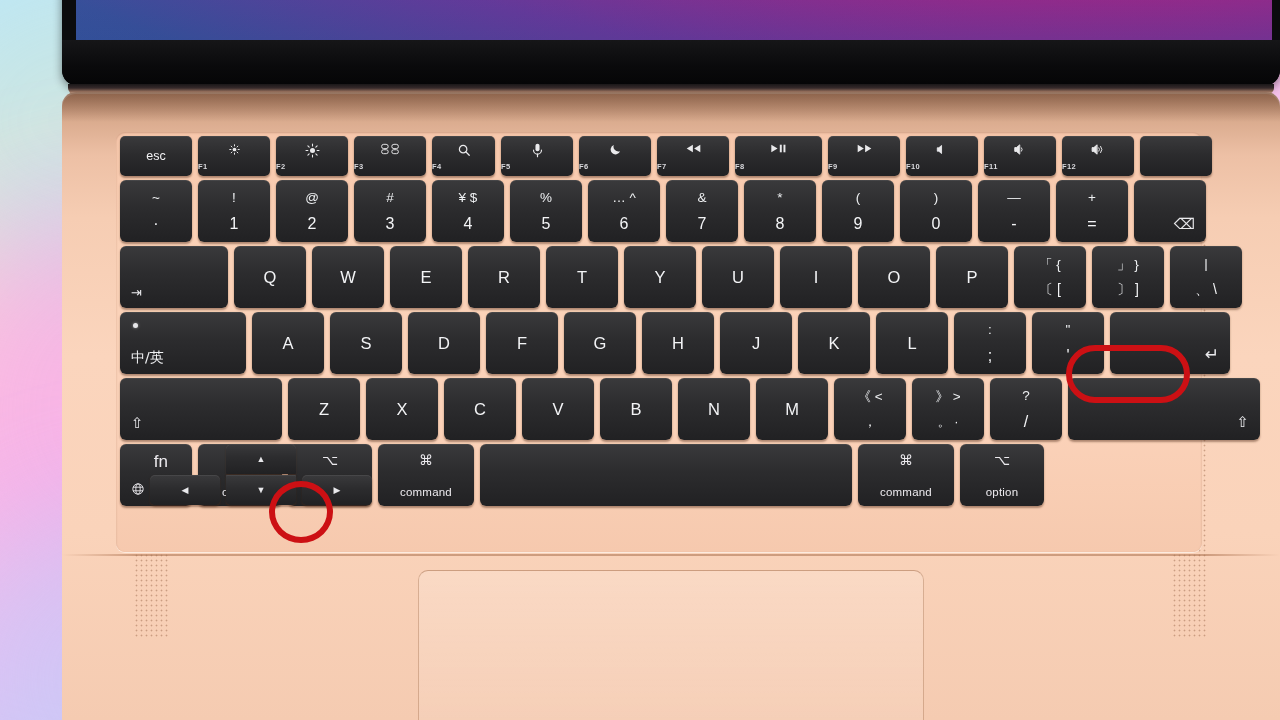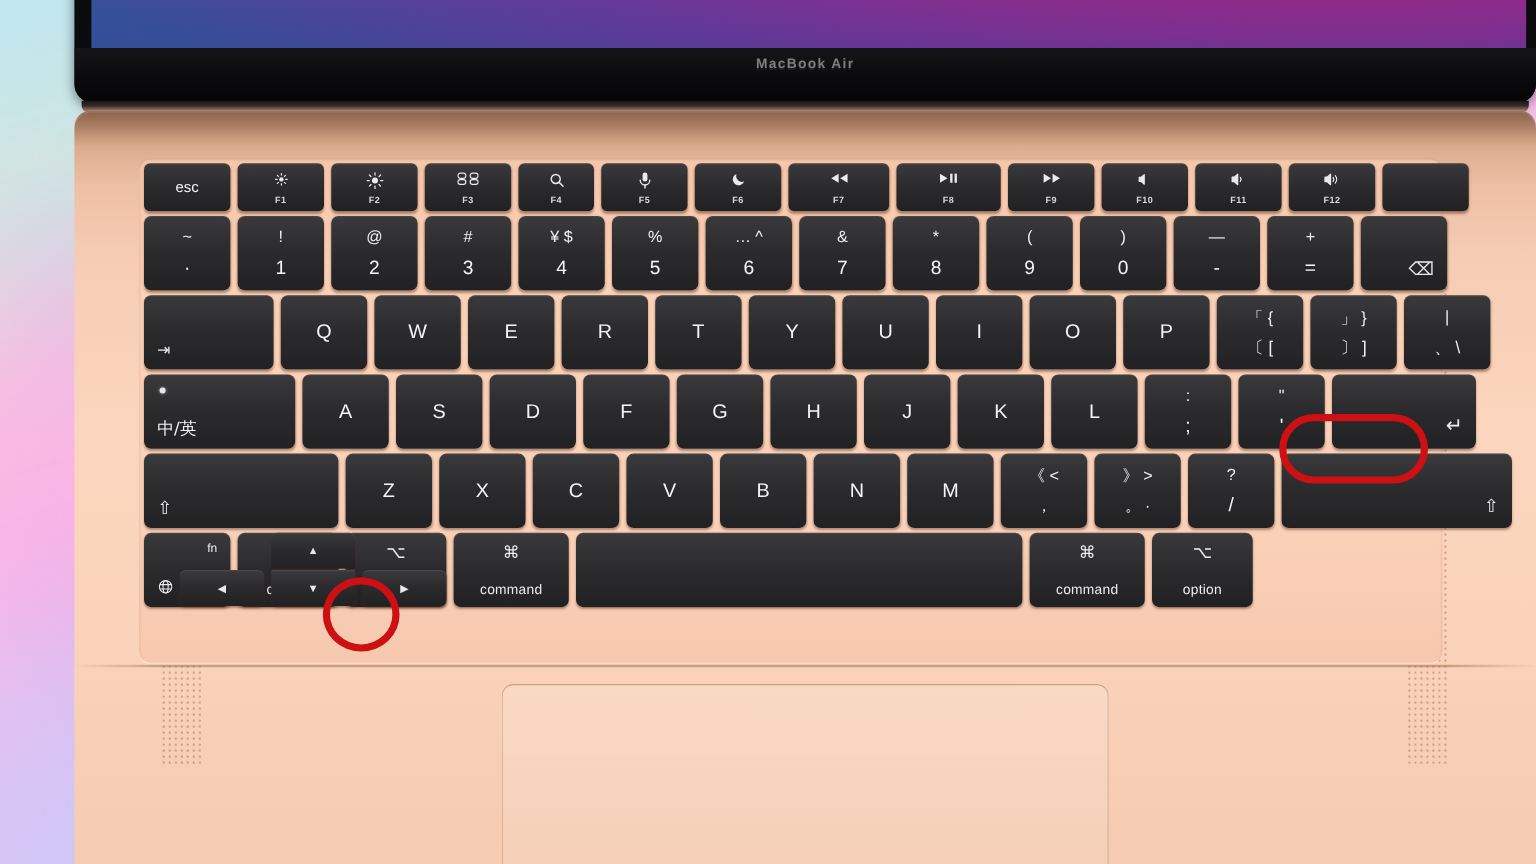--- a/index.html
+++ b/index.html
@@ -138,21 +138,21 @@
 
   
   .row-fn { top: 4px; }
   .row-fn .key { height: 40px; border-radius: 5px; }
   .fn-ico {
     position: absolute; left: 0; right: 0; top: 7px;
     text-align: center; font-size: 13px; line-height: 1; color: #eaeaec;
   }
   .fn-lbl {
     position: absolute; left: 0; right: 0; bottom: 5px;
-    text-align: center; font-size: 7.5px; font-weight: 700; letter-spacing: .4px; color: #d9d9dd;
+    text-align: left; font-size: 7.5px; font-weight: 700; letter-spacing: .4px; color: #d9d9dd;
   }
   .esc-lbl { font-size: 12.5px; font-weight: 500; }
 
   
   .row-num { top: 48px; }
   .row-num .key, .row-tab .key, .row-caps .key, .row-shift .key { height: 62px; }
   .row-tab { top: 114px; }
   .row-caps { top: 180px; }
   .row-shift { top: 246px; }
   .row-bottom { top: 312px; }
@@ -181,21 +181,21 @@
   }
   .mod-glyph {
     position: absolute; left: 0; right: 0; top: 8px; text-align: center;
     font-size: 14px; color: #eceaee;
   }
   .mod-name {
     position: absolute; left: 0; right: 0; bottom: 8px; text-align: center;
     font-size: 11.5px; color: #eceaee; letter-spacing: .2px;
   }
   .fn-key-label {
-    position: absolute; right: 11px; top: 8px; font-size: 10px; color: #eceaee;
+    position: absolute; right: 24px; top: 8px; font-size: 17px; color: #eceaee;
   }
   .fn-globe {
     position: absolute; left: 11px; bottom: 7px; font-size: 14px; color: #eceaee;
   }
 
   
   .arrows { position: absolute; display: flex; align-items: flex-end; }
   .arrow-k {
     background: linear-gradient(180deg,#3a3a3c 0%, #2c2c2e 45%, #212123 100%);
     border-radius: 5px;
@@ -239,21 +239,20 @@
 
 <div class="laptop">
 
   <div class="lid">
     <div class="lid-inner-bezel">
       <div class="screen">
         <div class="screen-sheen"></div>
       </div>
     </div>
     <div class="bezel-bottom"></div>
-    <div class="lid-badge">MacBook Air</div>
   </div>
 
   <div class="hinge"></div>
 
   <div class="base">
     <div class="base-shadow-top"></div>
     <div class="grille left"></div>
     <div class="grille right"></div>
     <div class="palm-seam"></div>
     <div class="trackpad"></div>
@@ -321,21 +320,21 @@
 
       <div class="key" style="width:72px">
         <span class="fn-ico">
           <svg width="13" height="13" viewBox="0 0 24 24" fill="#eaeaec">
             <path d="M20.5 15.2A9 9 0 0 1 8.9 3.6a9 9 0 1 0 11.6 11.6z"></path>
           </svg>
         </span>
         <span class="fn-lbl">F6</span>
       </div>
 
-      <div class="key" style="width:84px">
+      <div class="key" style="width:72px">
         <span class="fn-ico">
           <svg width="17" height="11" viewBox="0 0 26 16" fill="#eaeaec">
             <path d="M12 2.2v11.6L2.6 8z"></path>
             <path d="M23.4 2.2v11.6L14 8z"></path>
           </svg>
         </span>
         <span class="fn-lbl">F7</span>
       </div>
 
       <div class="key" style="width:87px">

